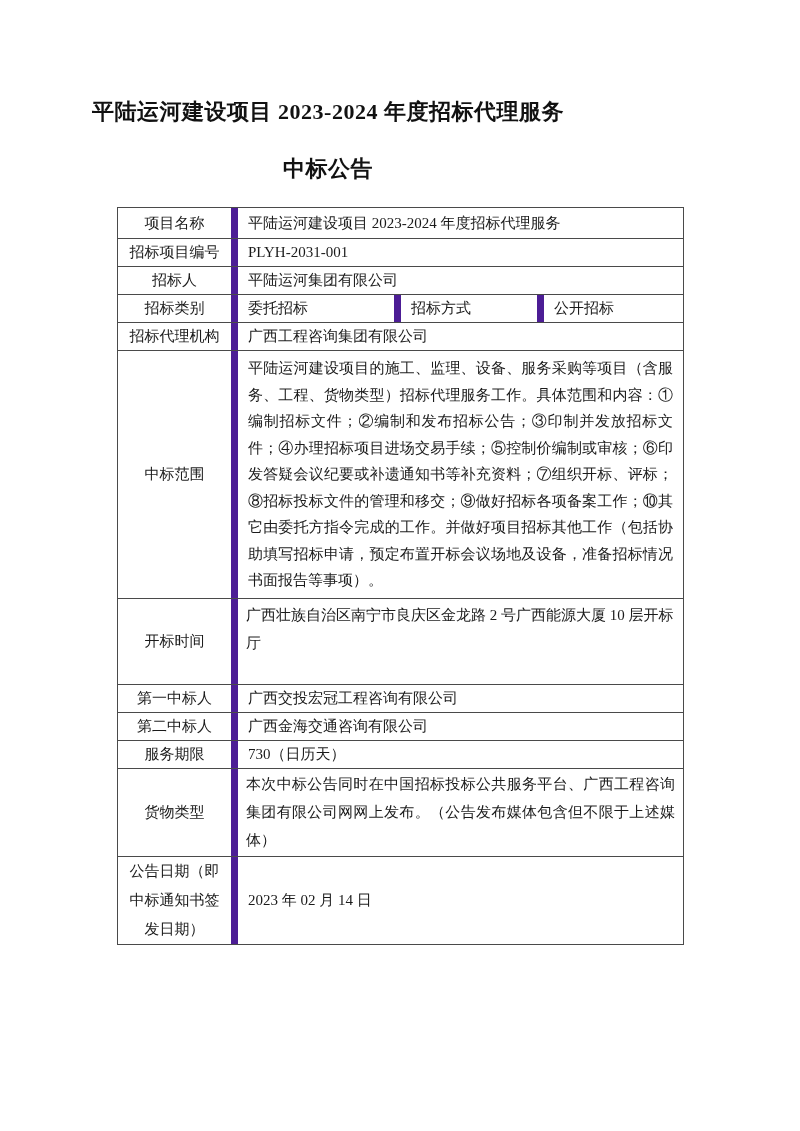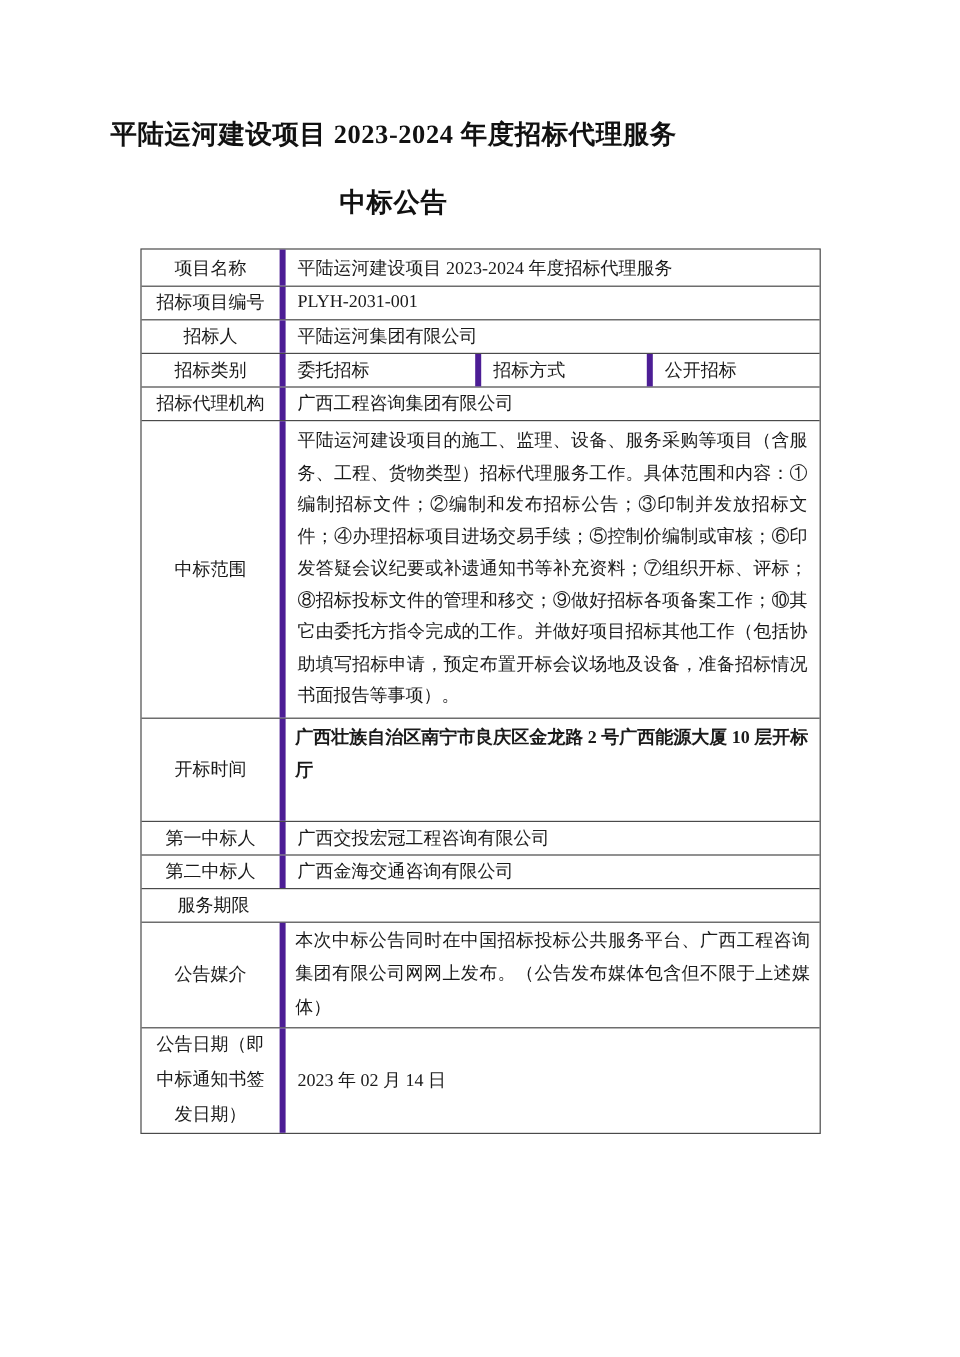--- a/index.html
+++ b/index.html
@@ -32,21 +32,21 @@
     width: 567px;
     border: 1px solid #4a4a4a;
   }
   .trow {
     display: flex;
     border-bottom: 1px solid #4a4a4a;
     min-height: 28px;
   }
   .trow:last-child { border-bottom: none; }
   .tcell {
-    border-right: 5px solid #4c1d95;
+    border-right: 7px solid #4c1d95;
     font-size: 15px;
     padding: 2px 8px;
   }
   .tcell:last-child { border-right: none; }
   .label-cell {
     width: 120px;
     flex: 0 0 120px;
     display: flex;
     align-items: center;
     justify-content: center;
@@ -67,21 +67,20 @@
   .cat-value2 { flex: 1 1 auto; }
 
   .open-value { width: 164px; flex: 0 0 164px; }
   .open-label2 { width: 114px; flex: 0 0 114px; display: flex; align-items: center; padding-left: 10px; }
   .open-value2 {
     flex: 1 1 auto;
     display: block;
     line-height: 28px;
     padding-top: 2px;
     padding-bottom: 2px;
-    font-weight: bold;
   }
   .row-opening { min-height: 86px; }
 
   .scope-value {
     display: block;
     line-height: 26.5px;
     padding: 4px 10px 4px 10px;
     text-align: justify;
   }
   .media-value {
@@ -147,24 +146,25 @@
       <div class="tcell value-cell">广西交投宏冠工程咨询有限公司</div>
     </div>
 
     <div class="trow">
       <div class="tcell label-cell">第二中标人</div>
       <div class="tcell value-cell">广西金海交通咨询有限公司</div>
     </div>
 
     <div class="trow">
       <div class="tcell label-cell">服务期限</div>
+      <div class="tcell value-cell">730（日历天）</div>
     </div>
 
     <div class="trow row-media">
-      <div class="tcell label-cell">公告媒介</div>
+      <div class="tcell label-cell">货物类型</div>
       <div class="tcell media-value" style="flex:1 1 auto;">本次中标公告同时在中国招标投标公共服务平台、广西工程咨询集团有限公司网网上发布。（公告发布媒体包含但不限于上述媒体）</div>
     </div>
 
     <div class="trow row-announce">
       <div class="tcell label-cell announce-label">公告日期（即中标通知书签发日期）</div>
       <div class="tcell value-cell">2023 年 02 月 14 日</div>
     </div>
 
   </div>
 </div>

